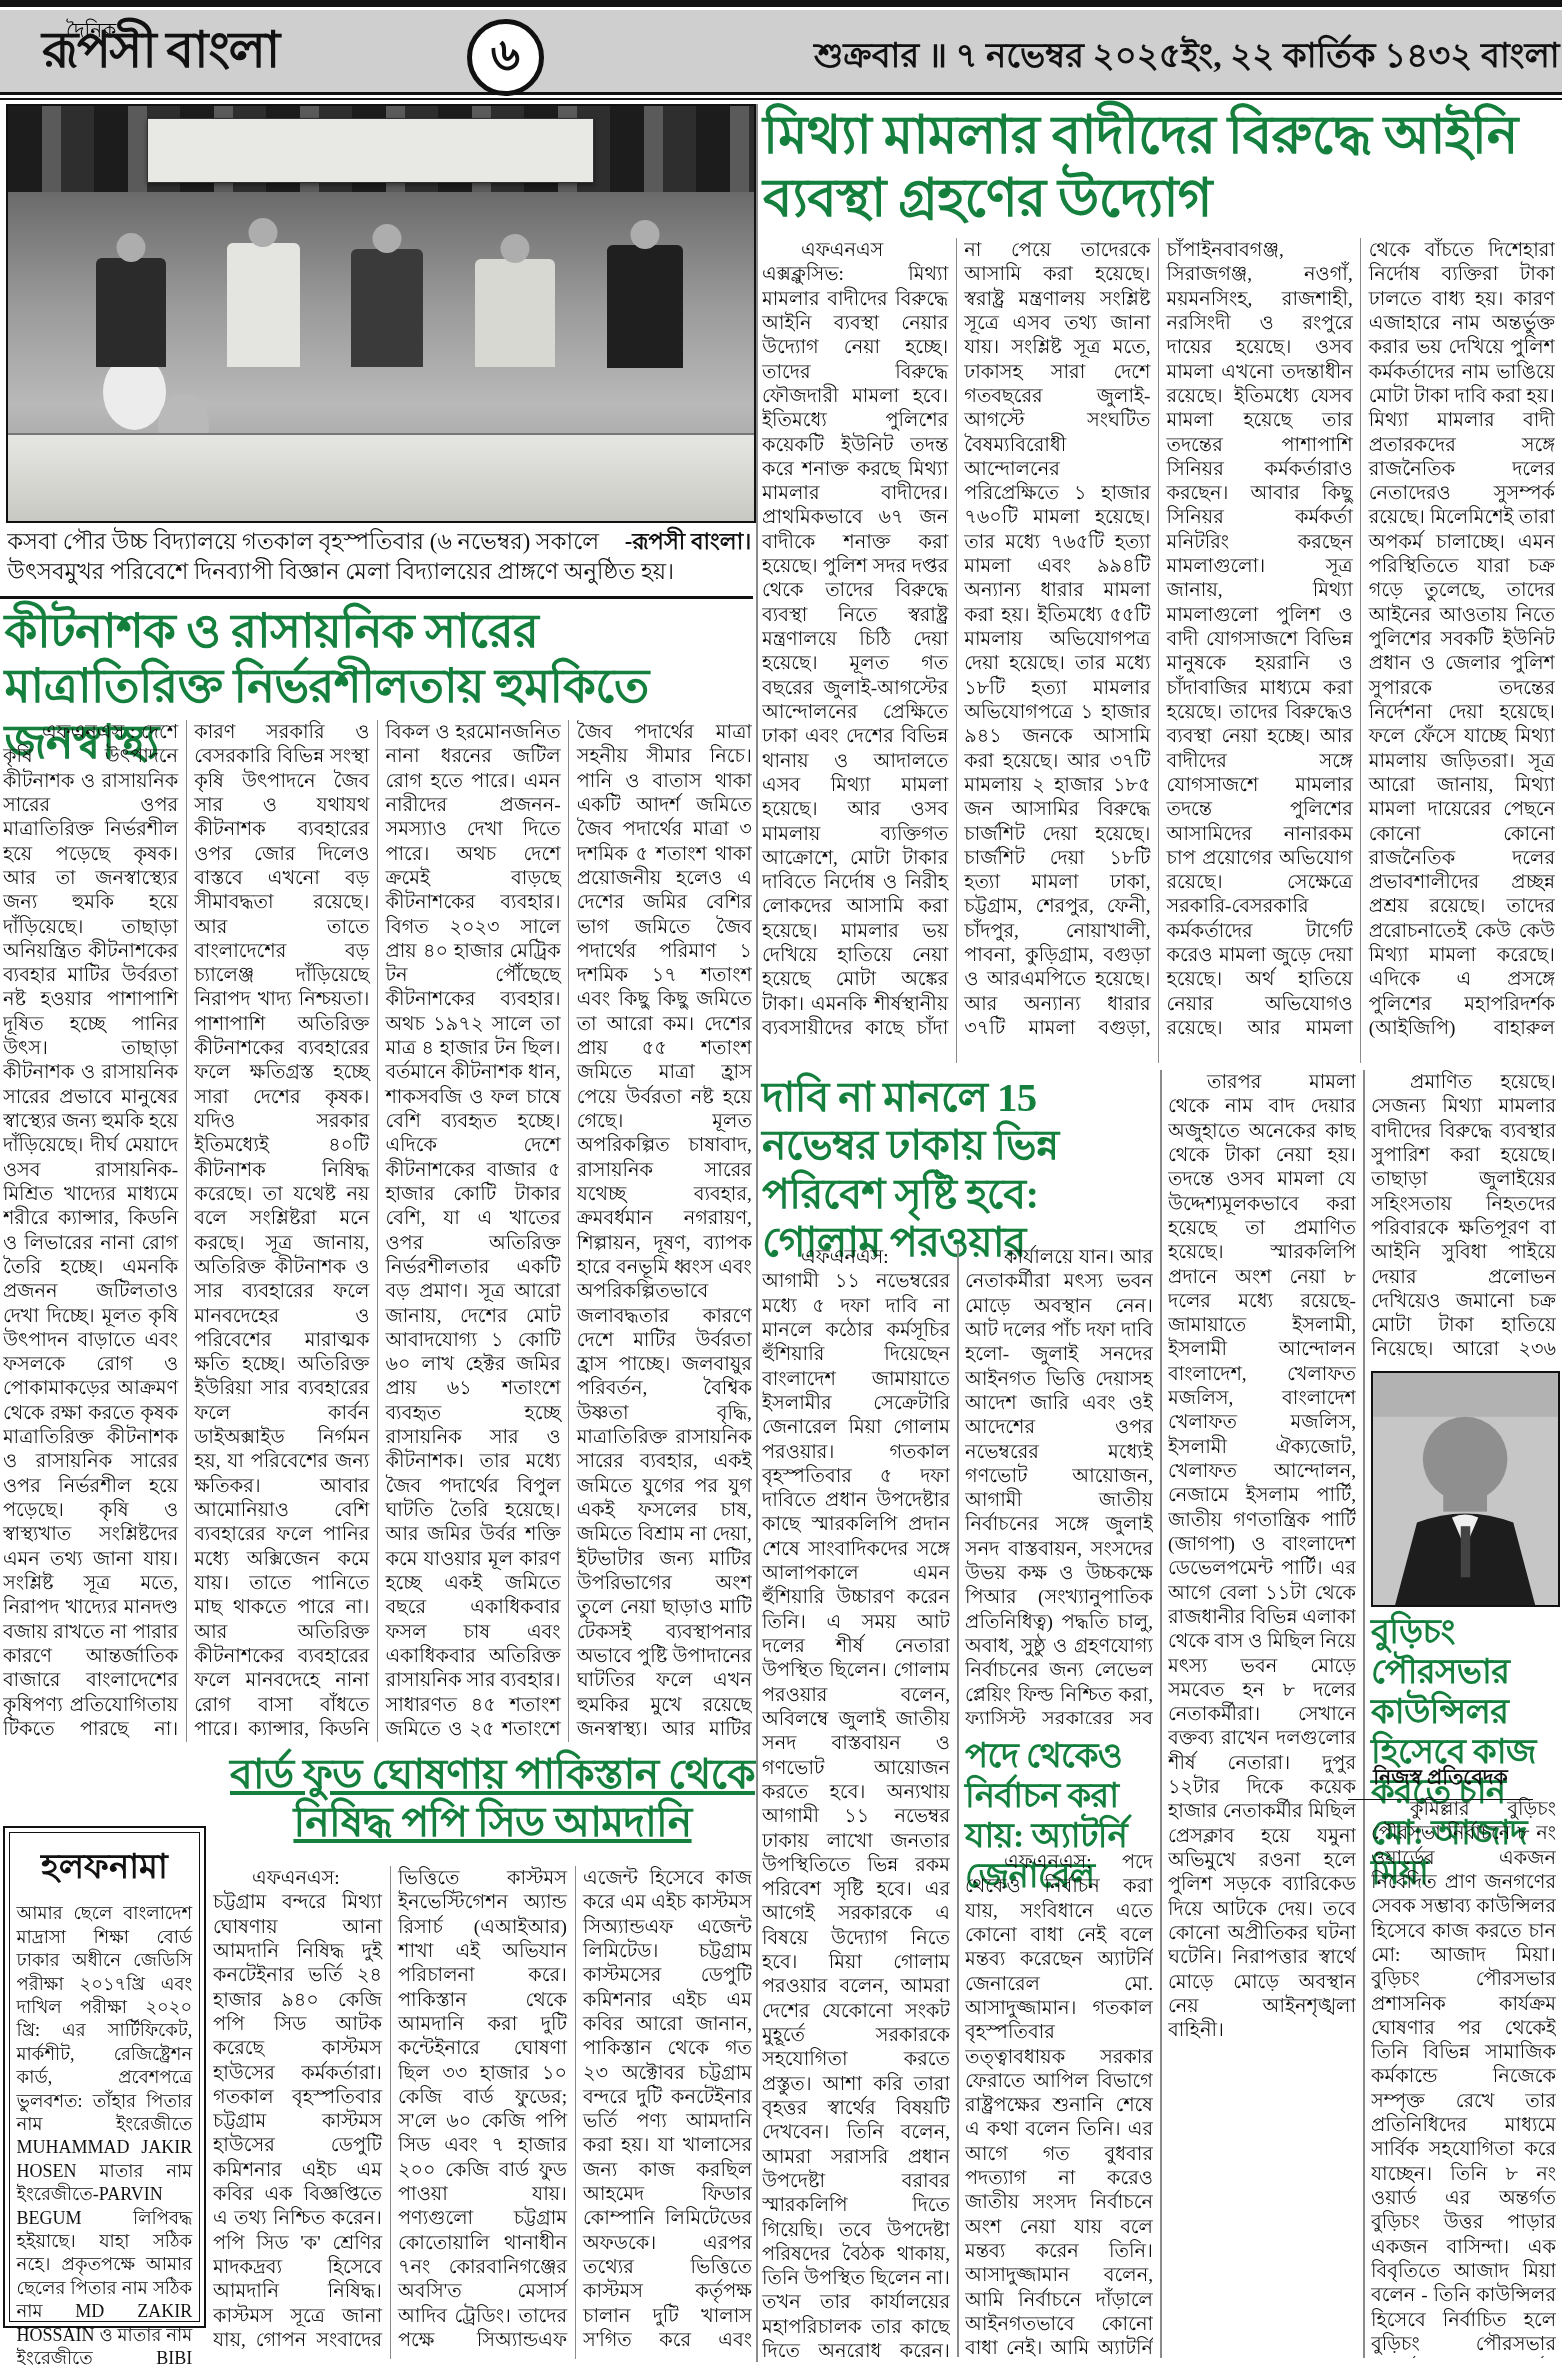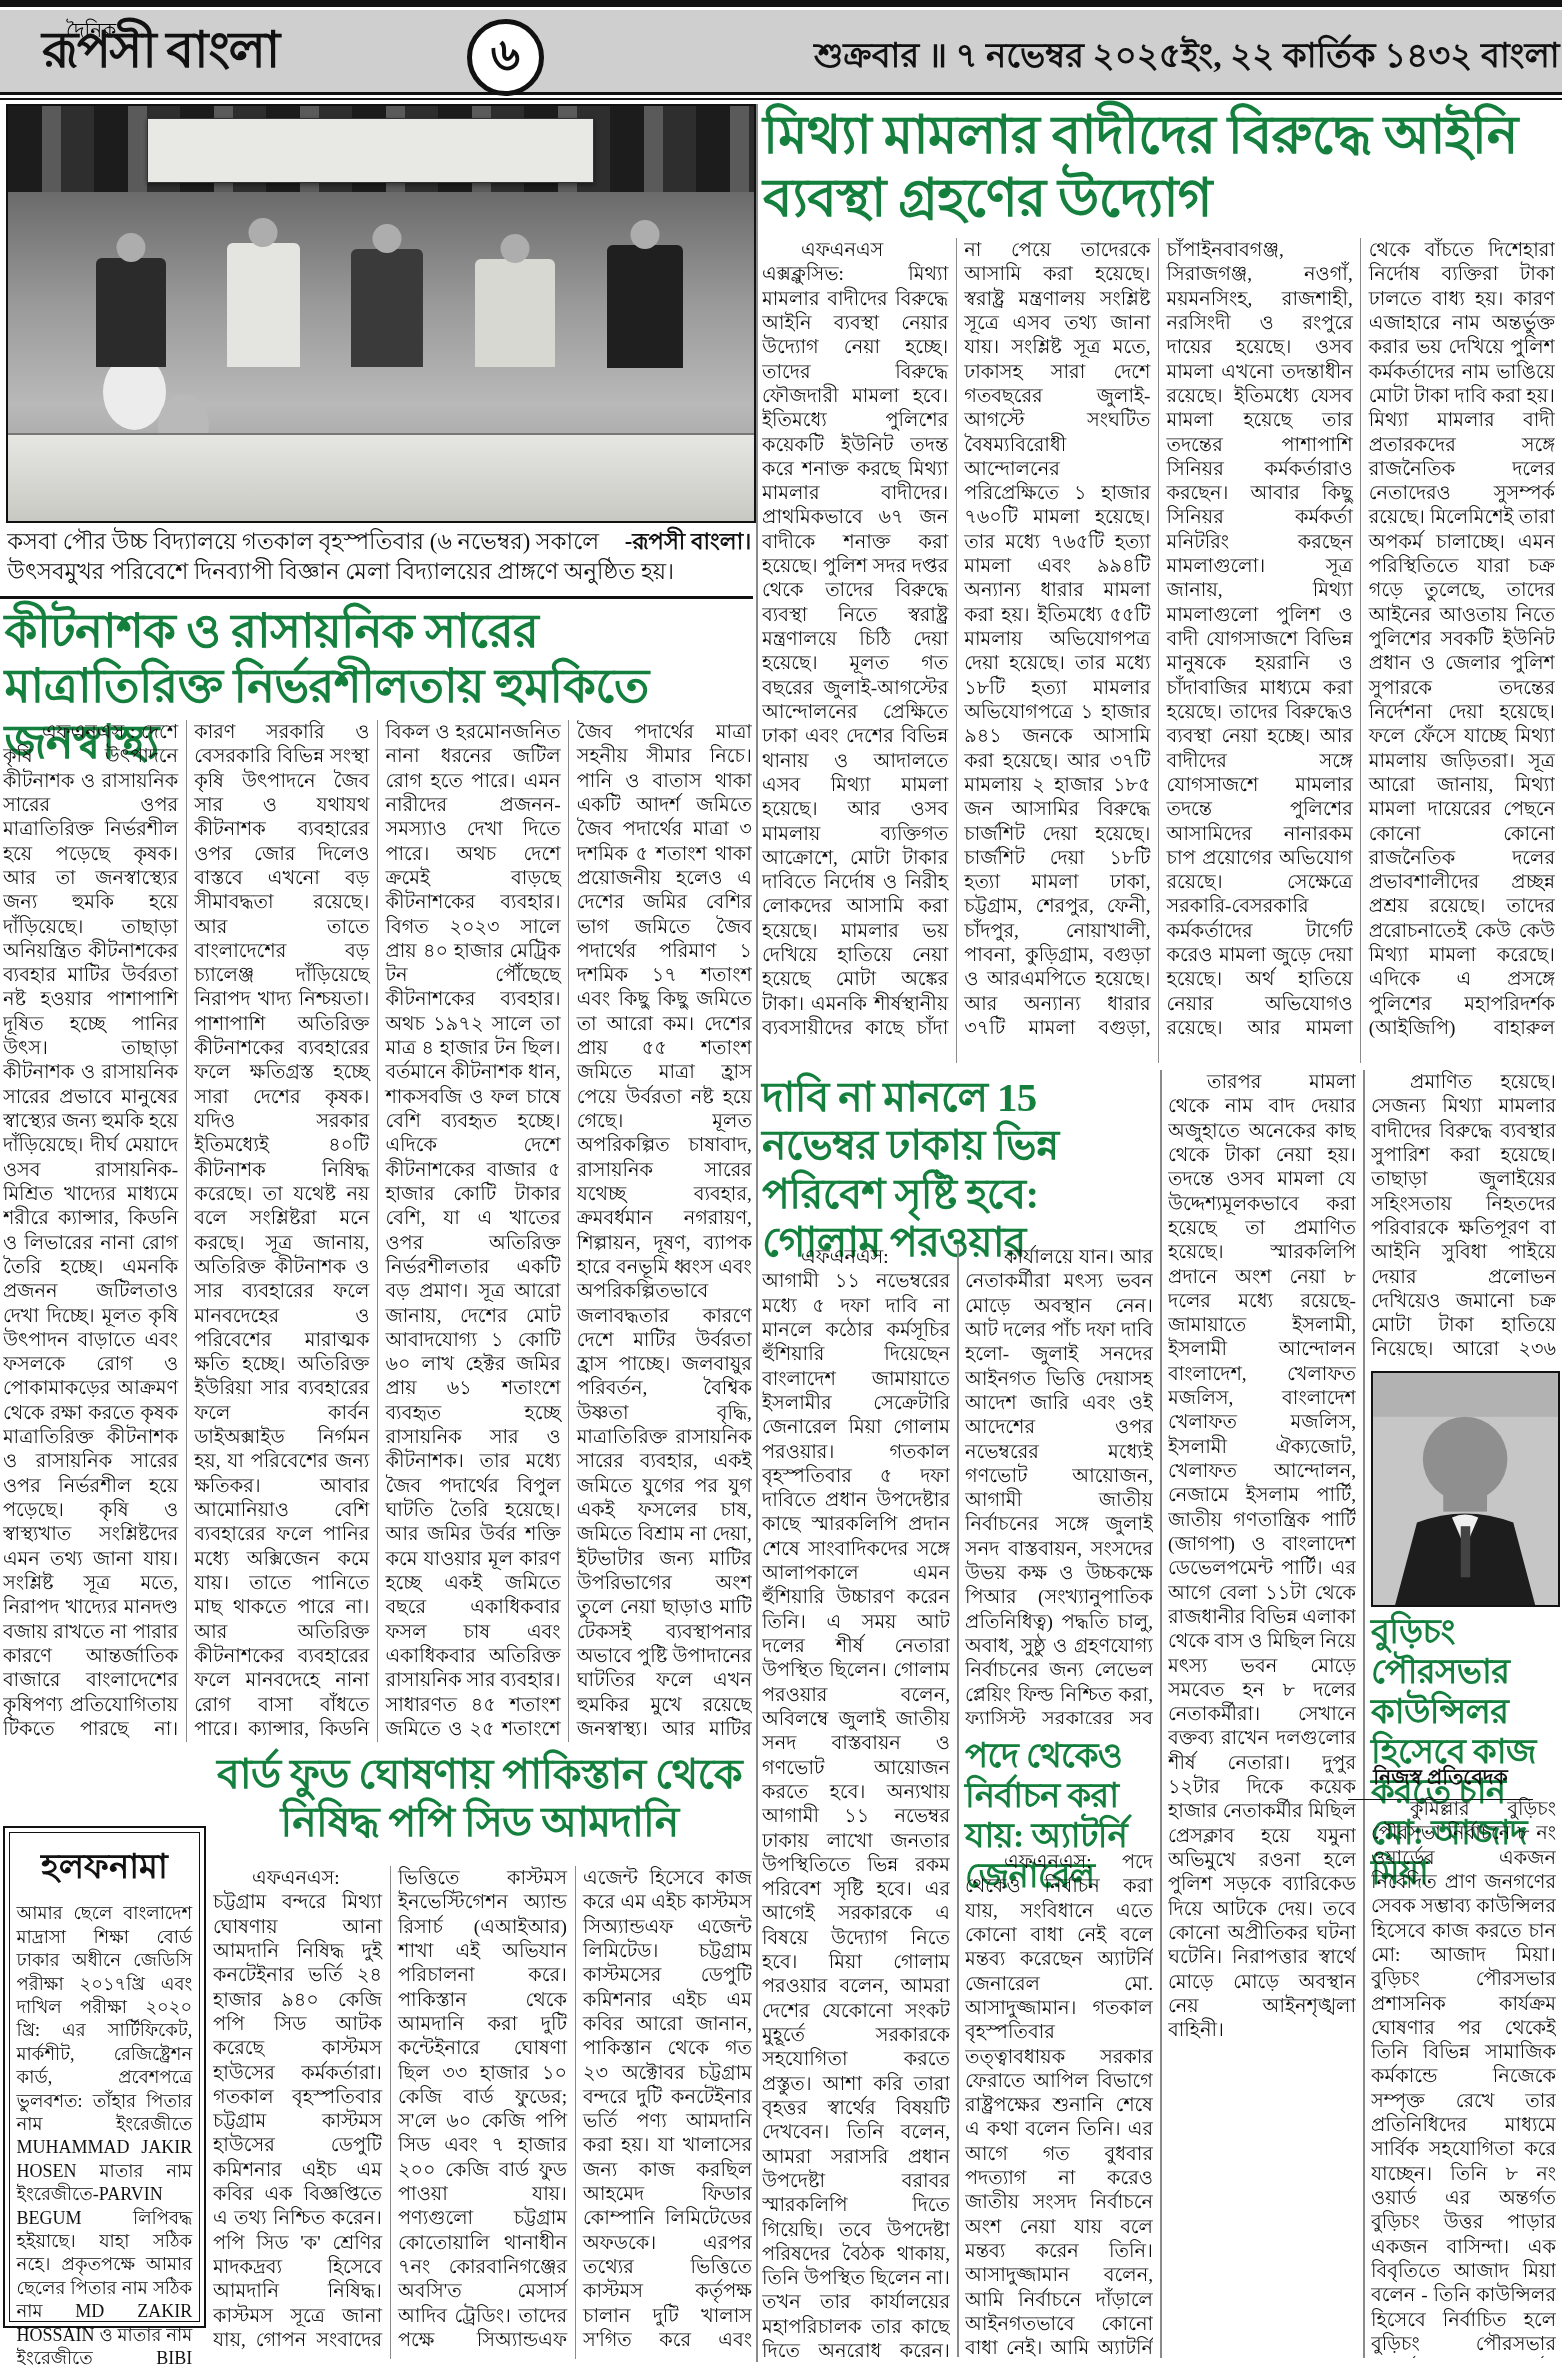--- a/index.html
+++ b/index.html
@@ -87,21 +87,21 @@
 
   <div class="abs" id="caption-block">
     <span id="caption-credit">-রূপসী বাংলা।</span>
     <span>কসবা পৌর উচ্চ বিদ্যালয়ে গতকাল বৃহস্পতিবার (৬ নভেম্বর) সকালে উৎসবমুখর পরিবেশে দিনব্যাপী বিজ্ঞান মেলা বিদ্যালয়ের প্রাঙ্গণে অনুষ্ঠিত হয়।</span>
   </div>
   <div class="abs" id="left-rule"></div>
 
   <div class="abs headline" style="left:4.4px;top:604px;width:747px;height:108px;font-size:47px;">কীটনাশক ও রাসায়নিক সারের মাত্রাতিরিক্ত নির্ভরশীলতায় হুমকিতে জনস্বাস্থ্য</div>
   <div class="abs bodytext cols4" style="left:2.9px;top:720px;width:749px;height:1022px;">এফএনএস : দেশে কৃষি উৎপাদনে কীটনাশক ও রাসায়নিক সারের ওপর মাত্রাতিরিক্ত নির্ভরশীল হয়ে পড়েছে কৃষক। আর তা জনস্বাস্থ্যের জন্য হুমকি হয়ে দাঁড়িয়েছে। তাছাড়া অনিয়ন্ত্রিত কীটনাশকের ব্যবহার মাটির উর্বরতা নষ্ট হওয়ার পাশাপাশি দূষিত হচ্ছে পানির উৎস। তাছাড়া কীটনাশক ও রাসায়নিক সারের প্রভাবে মানুষের স্বাস্থ্যের জন্য হুমকি হয়ে দাঁড়িয়েছে। দীর্ঘ মেয়াদে ওসব রাসায়নিক-মিশ্রিত খাদ্যের মাধ্যমে শরীরে ক্যান্সার, কিডনি ও লিভারের নানা রোগ তৈরি হচ্ছে। এমনকি প্রজনন জটিলতাও দেখা দিচ্ছে। মূলত কৃষি উৎপাদন বাড়াতে এবং ফসলকে রোগ ও পোকামাকড়ের আক্রমণ থেকে রক্ষা করতে কৃষক মাত্রাতিরিক্ত কীটনাশক ও রাসায়নিক সারের ওপর নির্ভরশীল হয়ে পড়েছে। কৃষি ও স্বাস্থ্যখাত সংশ্লিষ্টদের এমন তথ্য জানা যায়। সংশ্লিষ্ট সূত্র মতে, নিরাপদ খাদ্যের মানদণ্ড বজায় রাখতে না পারার কারণে আন্তর্জাতিক বাজারে বাংলাদেশের কৃষিপণ্য প্রতিযোগিতায় টিকতে পারছে না। কারণ সরকারি ও বেসরকারি বিভিন্ন সংস্থা কৃষি উৎপাদনে জৈব সার ও যথাযথ কীটনাশক ব্যবহারের ওপর জোর দিলেও বাস্তবে এখনো বড় সীমাবদ্ধতা রয়েছে। আর তাতে বাংলাদেশের বড় চ্যালেঞ্জ দাঁড়িয়েছে নিরাপদ খাদ্য নিশ্চয়তা। পাশাপাশি অতিরিক্ত কীটনাশকের ব্যবহারের ফলে ক্ষতিগ্রস্ত হচ্ছে সারা দেশের কৃষক। যদিও সরকার ইতিমধ্যেই ৪০টি কীটনাশক নিষিদ্ধ করেছে। তা যথেষ্ট নয় বলে সংশ্লিষ্টরা মনে করছে। সূত্র জানায়, অতিরিক্ত কীটনাশক ও সার ব্যবহারের ফলে মানবদেহের ও পরিবেশের মারাত্মক ক্ষতি হচ্ছে। অতিরিক্ত ইউরিয়া সার ব্যবহারের ফলে কার্বন ডাইঅক্সাইড নির্গমন হয়, যা পরিবেশের জন্য ক্ষতিকর। আবার আমোনিয়াও বেশি ব্যবহারের ফলে পানির মধ্যে অক্সিজেন কমে যায়। তাতে পানিতে মাছ থাকতে পারে না। আর অতিরিক্ত কীটনাশকের ব্যবহারের ফলে মানবদেহে নানা রোগ বাসা বাঁধতে পারে। ক্যান্সার, কিডনি বিকল ও হরমোনজনিত নানা ধরনের জটিল রোগ হতে পারে। এমন নারীদের প্রজনন-সমস্যাও দেখা দিতে পারে। অথচ দেশে ক্রমেই বাড়ছে কীটনাশকের ব্যবহার। বিগত ২০২৩ সালে প্রায় ৪০ হাজার মেট্রিক টন পৌঁছেছে কীটনাশকের ব্যবহার। অথচ ১৯৭২ সালে তা মাত্র ৪ হাজার টন ছিল। বর্তমানে কীটনাশক ধান, শাকসবজি ও ফল চাষে বেশি ব্যবহৃত হচ্ছে। এদিকে দেশে কীটনাশকের বাজার ৫ হাজার কোটি টাকার বেশি, যা এ খাতের ওপর অতিরিক্ত নির্ভরশীলতার একটি বড় প্রমাণ। সূত্র আরো জানায়, দেশের মোট আবাদযোগ্য ১ কোটি ৬০ লাখ হেক্টর জমির প্রায় ৬১ শতাংশে ব্যবহৃত হচ্ছে রাসায়নিক সার ও কীটনাশক। তার মধ্যে জৈব পদার্থের বিপুল ঘাটতি তৈরি হয়েছে। আর জমির উর্বর শক্তি কমে যাওয়ার মূল কারণ হচ্ছে একই জমিতে বছরে একাধিকবার ফসল চাষ এবং একাধিকবার অতিরিক্ত রাসায়নিক সার ব্যবহার। সাধারণত ৪৫ শতাংশ জমিতে ও ২৫ শতাংশে জৈব পদার্থের মাত্রা সহনীয় সীমার নিচে। পানি ও বাতাস থাকা একটি আদর্শ জমিতে জৈব পদার্থের মাত্রা ৩ দশমিক ৫ শতাংশ থাকা প্রয়োজনীয় হলেও এ দেশের জমির বেশির ভাগ জমিতে জৈব পদার্থের পরিমাণ ১ দশমিক ১৭ শতাংশ এবং কিছু কিছু জমিতে তা আরো কম। দেশের প্রায় ৫৫ শতাংশ জমিতে মাত্রা হ্রাস পেয়ে উর্বরতা নষ্ট হয়ে গেছে। মূলত অপরিকল্পিত চাষাবাদ, রাসায়নিক সারের যথেচ্ছ ব্যবহার, ক্রমবর্ধমান নগরায়ণ, শিল্পায়ন, দূষণ, ব্যাপক হারে বনভূমি ধ্বংস এবং অপরিকল্পিতভাবে জলাবদ্ধতার কারণে দেশে মাটির উর্বরতা হ্রাস পাচ্ছে। জলবায়ুর পরিবর্তন, বৈশ্বিক উষ্ণতা বৃদ্ধি, মাত্রাতিরিক্ত রাসায়নিক সারের ব্যবহার, একই জমিতে যুগের পর যুগ একই ফসলের চাষ, জমিতে বিশ্রাম না দেয়া, ইটভাটার জন্য মাটির উপরিভাগের অংশ তুলে নেয়া ছাড়াও মাটি টেকসই ব্যবস্থাপনার অভাবে পুষ্টি উপাদানের ঘাটতির ফলে এখন হুমকির মুখে রয়েছে জনস্বাস্থ্য। আর মাটির স্বাস্থ্যবিনাশে প্রতি বছর ফসল উৎপাদনের ক্ষতি হচ্ছে। গত এক দশকে বাংলাদেশে আবাদযোগ্য জমির মাটির উর্বরতার মাত্রা শতকরা ২ দশমিক ৫ থেকে শতকরা ১ দশমিক ৫-এ নেমেছে। এদিকে দেশের প্রায় ২৭ শতাংশ কৃষক কীটনাশকের ক্ষতিতে ভুগছে। তার মধ্যে রয়েছে চোখ জ্বালা, ত্বকে জ্বালাপোড়া, শ্বাসকষ্ট, মাথা ঘোরা থেকে শুরু করে দীর্ঘ মেয়াদে ক্যান্সার, জন্মগত ত্রুটি, প্রজননজনিত সমস্যা ও স্নায়বিক সমস্যা। আর বর্তমানে প্রায় ৮ হাজারের বেশি বাণিজ্যিক কীটনাশক নিবন্ধিত। তার মধ্যে ৩৬৬ ধরনের জৈবিক উপাদান ব্যবহৃত হচ্ছে। সেগুলো ধান, শাকসবজি ও ফলজাতে ব্যবহৃত হচ্ছে। অধিকাংশ কৃষক কীটনাশকের মাত্রা, মিশ্রণ বা ব্যবহারবিধি মানে না। অনেক সময় লেবেলের নির্দেশনাও উপেক্ষিত হয়। ফলশ্রুতিতে খাদ্যপণ্যে বিষাক্ত অবশিষ্টাংশ থেকে যায়, যা ভোক্তাদের জন্য দীর্ঘমেয়াদি স্বাস্থ্যঝুঁকি তৈরি করছে। এদিকে এ প্রসঙ্গে কৃষি সম্প্রসারণ অধিদপ্তরের একজন কর্মকর্তা কৃষিবিদ মো. আসাদুল্লাহ জানান, খাদ্য উৎপাদন বাড়াতে গিয়ে কৃষক মাত্রাতিরিক্ত কীটনাশক ও রাসায়নিক সারের ওপর নির্ভরশীল হয়ে পড়েছে। তাতে একদিকে যেমন পরিবেশের ক্ষতি হচ্ছে, অন্যদিকে মাটিতে ঢুকছে বিষ। এ অবস্থা থেকে পরিত্রাণ পেতে কৃষকদের কীটনাশক নামক বিষের ব্যাপারে সচেতন করা জরুরি। এ ক্ষেত্রে স্থানীয় কৃষি কর্মকর্তাদের জোরালো ভূমিকা রাখতে হবে এবং কৃষকদের সময়মতো সঠিক পরামর্শ দিতে হবে। কিন্তু কৃষকরা অনেক সময় যেখান থেকে কীটনাশক, সার কেনেন, সেই বিক্রেতাদের কথামতোই তা ব্যবহার করেন। আর তাতেই ক্ষতি হচ্ছে বেশি।</div>
 
-  <div class="abs headline" style="left:210px;top:1750px;width:539px;height:107px;font-size:41px;text-align:center;">বার্ড ফুড ঘোষণায় পাকিস্তান থেকে নিষিদ্ধ পপি সিড আমদানি</div>
+  <div class="abs headline" style="left:223px;top:1750px;width:539px;height:107px;font-size:41px;text-align:center;text-decoration:underline;">বার্ড ফুড ঘোষণায় পাকিস্তান থেকে নিষিদ্ধ পপি সিড আমদানি</div>
   <div class="abs bodytext cols3" style="left:213px;top:1866px;width:539px;height:493px;">এফএনএস: চট্টগ্রাম বন্দরে মিথ্যা ঘোষণায় আনা আমদানি নিষিদ্ধ দুই কনটেইনার ভর্তি ২৪ হাজার ৯৪০ কেজি পপি সিড আটক করেছে কাস্টমস হাউসের কর্মকর্তারা। গতকাল বৃহস্পতিবার চট্টগ্রাম কাস্টমস হাউসের ডেপুটি কমিশনার এইচ এম কবির এক বিজ্ঞপ্তিতে এ তথ্য নিশ্চিত করেন। পপি সিড 'ক' শ্রেণির মাদকদ্রব্য হিসেবে আমদানি নিষিদ্ধ। কাস্টমস সূত্রে জানা যায়, গোপন সংবাদের ভিত্তিতে কাস্টমস ইনভেস্টিগেশন অ্যান্ড রিসার্চ (এআইআর) শাখা এই অভিযান পরিচালনা করে। পাকিস্তান থেকে আমদানি করা দুটি কন্টেইনারে ঘোষণা ছিল ৩৩ হাজার ১০ কেজি বার্ড ফুডের; স'লে ৬০ কেজি পপি সিড এবং ৭ হাজার ২০০ কেজি বার্ড ফুড পাওয়া যায়। পণ্যগুলো চট্টগ্রাম কোতোয়ালি থানাধীন ৭নং কোরবানিগঞ্জের অবসি'ত মেসার্স আদিব ট্রেডিং। তাদের পক্ষে সিঅ্যান্ডএফ এজেন্ট হিসেবে কাজ করে এম এইচ কাস্টমস সিঅ্যান্ডএফ এজেন্ট লিমিটেড। চট্টগ্রাম কাস্টমসের ডেপুটি কমিশনার এইচ এম কবির আরো জানান, পাকিস্তান থেকে গত ২৩ অক্টোবর চট্টগ্রাম বন্দরে দুটি কনটেইনার ভর্তি পণ্য আমদানি করা হয়। যা খালাসের জন্য কাজ করছিল আহমেদ ফিডার কোম্পানি লিমিটেডের অফডকে। এরপর তথ্যের ভিত্তিতে কাস্টমস কর্তৃপক্ষ চালান দুটি খালাস স'গিত করে এবং পরবর্তী সময়ে কায়িক পরীক্ষা সম্পন্ন করে। ঢাকা বিশ্ববিদ্যালয়ের ন্যানোসায়েন্স সেন্টার, খুলনা বিশ্ববিদ্যালয় (কৃষি) এবং উদ্ভিদ বিশেষজ্ঞদের দফতরের পরীক্ষায় এই পণ্যকে পপি সিড হিসেবে নিশ্চিত করা হয়। আমদানি নীতি আদেশ ২০২১-২০২৪ অনুযায়ী পপি সিড 'ক' শ্রেণির মাদকদ্রব্য হিসেবে আমদানি নিষিদ্ধ।</div>
 
   <div class="abs" id="affidavit-box">
     <div id="affidavit-title">হলফনামা</div>
     <div id="affidavit-body">আমার ছেলে বাংলাদেশ মাদ্রাসা শিক্ষা বোর্ড ঢাকার অধীনে জেডিসি পরীক্ষা ২০১৭খ্রি এবং দাখিল পরীক্ষা ২০২০ খ্রি: এর সার্টিফিকেট, মার্কশীট, রেজিষ্ট্রেশন কার্ড, প্রবেশপত্রে ভুলবশত: তাঁহার পিতার নাম ইংরেজীতে MUHAMMAD JAKIR HOSEN মাতার নাম ইংরেজীতে-PARVIN BEGUM লিপিবদ্ধ হইয়াছে। যাহা সঠিক নহে। প্রকৃতপক্ষে আমার ছেলের পিতার নাম সঠিক নাম MD ZAKIR HOSSAIN ও মাতার নাম ইংরেজীতে BIBI AMENA PARVIN লিপিবদ্ধ হইবে। যাহা সঠিক ও শুদ্ধ। যাহার জেডিসি ও দাখিল রেজি: নং-১৭১৮৬৬০১৬৯, রোল নং-৪২৩৩০১, পাসের সন-২০১৭খ্রি: ও দাখিল রোল নং-৪২৭০৬১, পাসের সন-২০২০, এখন হইতে তাহার সনদ, মার্কশীট, রেজি:কার্ড ও প্রবেশপত্র সহ প্রয়োজনীয় কাগজপত্রে তাহার পিতা ও মাতার সংশোধিত নাম ব্যবহৃত হইবে।</div>
 
   </div>
 
   <div class="abs vrule" style="left:756px;top:104px;height:2258px;"></div>
 

